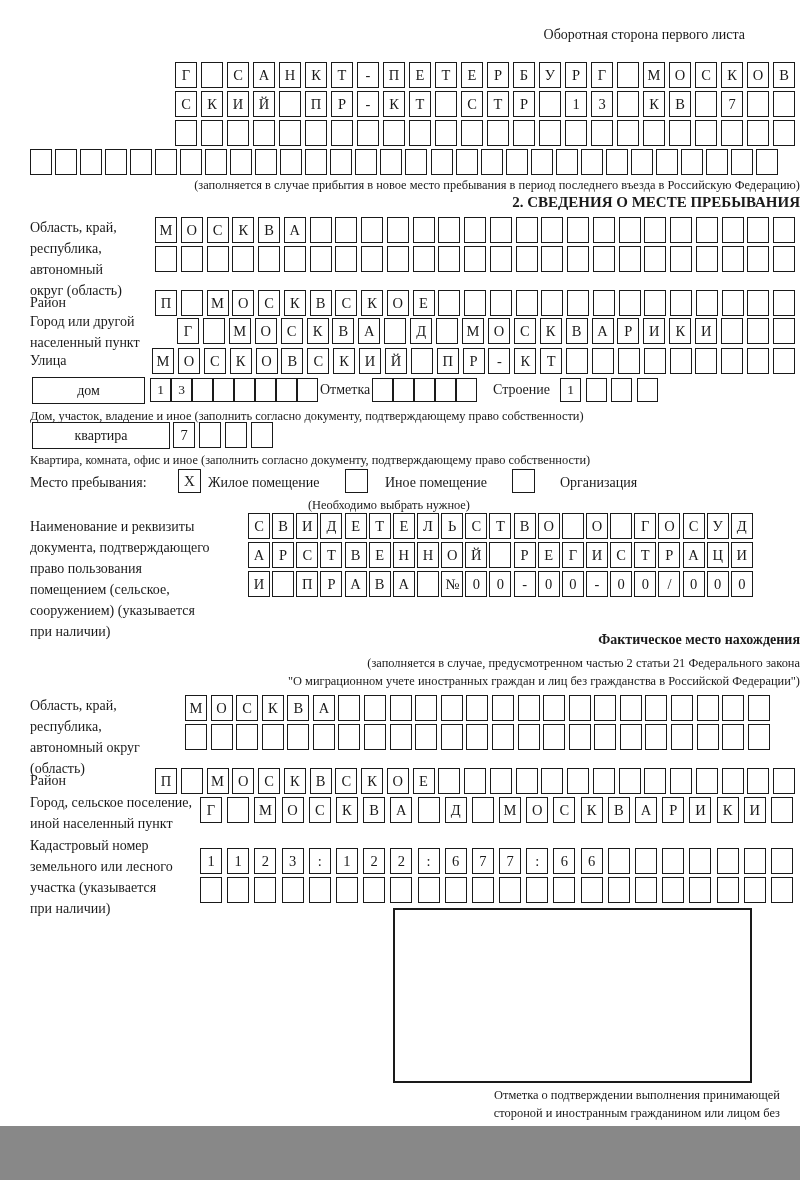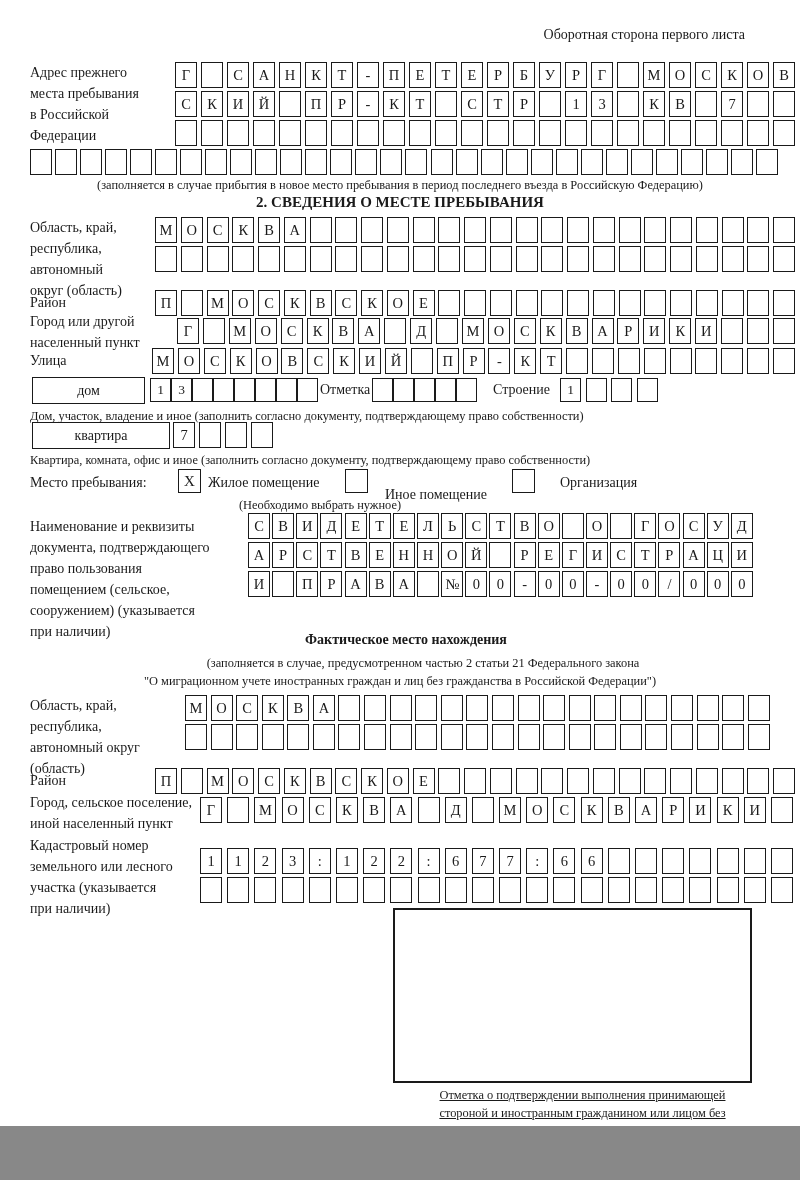--- a/index.html
+++ b/index.html
@@ -5,21 +5,21 @@
   html,body{margin:0;padding:0;background:#888;}
   .page{
     position:relative;width:800px;height:1126px;margin:0 auto;
     background:#ffffff;color:#1a1a1a;
     font-family:"Liberation Serif","DejaVu Serif",serif;
     overflow:hidden;
   }
   .abs{position:absolute;}
   .lbl{font-size:14px;line-height:21px;white-space:nowrap;}
   .cap{font-size:12.4px;line-height:18px;white-space:nowrap;}
-  .center{text-align:center;}
+  .center{text-align:right;}
   .boxrow{position:absolute;display:flex;justify-content:space-between;}
   .cb{
     flex:0 0 auto;width:20px;height:24px;border:1.5px solid #1a1a1a;background:#fff;
     display:flex;align-items:center;justify-content:center;
     font-size:14.5px;line-height:1;
   }
   .cb.sm{width:19px;height:22px;font-size:13.5px;}
   .widebox{
     position:absolute;border:1.5px solid #1a1a1a;background:#fff;
     display:flex;align-items:center;justify-content:center;font-size:14px;
@@ -32,26 +32,20 @@
   .h1{font-size:15px;font-weight:bold;}
   .h2{font-size:14px;font-weight:bold;padding-left:12px;}
 </style>
 </head>
 <body>
 
 <div class="page">
 
   <div class="abs lbl" style="top:24px;right:55px;">Оборотная сторона первого листа</div>
 
-  <div class="abs" style="left:30px;top:62px;">
-    <div class="lbl">Адрес прежнего</div>
-    <div class="lbl">места пребывания</div>
-    <div class="lbl">в Российской</div>
-    <div class="lbl">Федерации</div>
-  </div>
 
   <div class="boxrow" style="left:175px;top:62px;width:620px;">
       <span class="cb">Г</span>
       <span class="cb"></span>
       <span class="cb">С</span>
       <span class="cb">А</span>
       <span class="cb">Н</span>
       <span class="cb">К</span>
       <span class="cb">Т</span>
       <span class="cb">-</span>
@@ -345,21 +339,21 @@
       <span class="cb"></span>
       <span class="cb"></span>
       <span class="cb"></span>
     </div>
   <div class="abs cap" style="left:30px;top:451px;">Квартира, комната, офис и иное (заполнить согласно документу, подтверждающему право собственности)</div>
 
   <div class="abs lbl" style="left:30px;top:472px;">Место пребывания:</div>
   <div class="chk" style="left:178px;top:469px;">X</div>
   <div class="abs lbl" style="left:208px;top:472px;">Жилое помещение</div>
   <div class="chk" style="left:345px;top:469px;"></div>
-  <div class="abs lbl" style="left:385px;top:484px;">Иное помещение</div>
+  <div class="abs lbl" style="left:385px;top:472px;">Иное помещение</div>
   <div class="chk" style="left:512px;top:469px;"></div>
   <div class="abs lbl" style="left:560px;top:472px;">Организация</div>
   <div class="abs cap center" style="left:170px;top:496px;width:300px;">(Необходимо выбрать нужное)</div>
 
   <div class="abs" style="left:30px;top:516px;">
     <div class="lbl">Наименование и реквизиты</div>
     <div class="lbl">документа, подтверждающего</div>
     <div class="lbl">право пользования</div>
     <div class="lbl">помещением (сельское,</div>
     <div class="lbl">сооружением) (указывается</div>
@@ -604,19 +598,19 @@
       <span class="cb"></span>
       <span class="cb"></span>
       <span class="cb"></span>
       <span class="cb"></span>
       <span class="cb"></span>
       <span class="cb"></span>
       <span class="cb"></span>
     </div>
 
   <div class="stampbox" style="left:393px;top:908px;width:355px;height:171px;"></div>
-  <div class="abs cap center" style="left:375px;top:1086px;width:415px;text-decoration:underline;">
+  <div class="abs cap center" style="left:365px;top:1086px;width:415px;">
     <div>Отметка о подтверждении выполнения принимающей</div>
     <div>стороной и иностранным гражданином или лицом без</div>
     <div>на учет по месту пребывания</div>
   </div>
 
 </div>
 
 </body></html>

